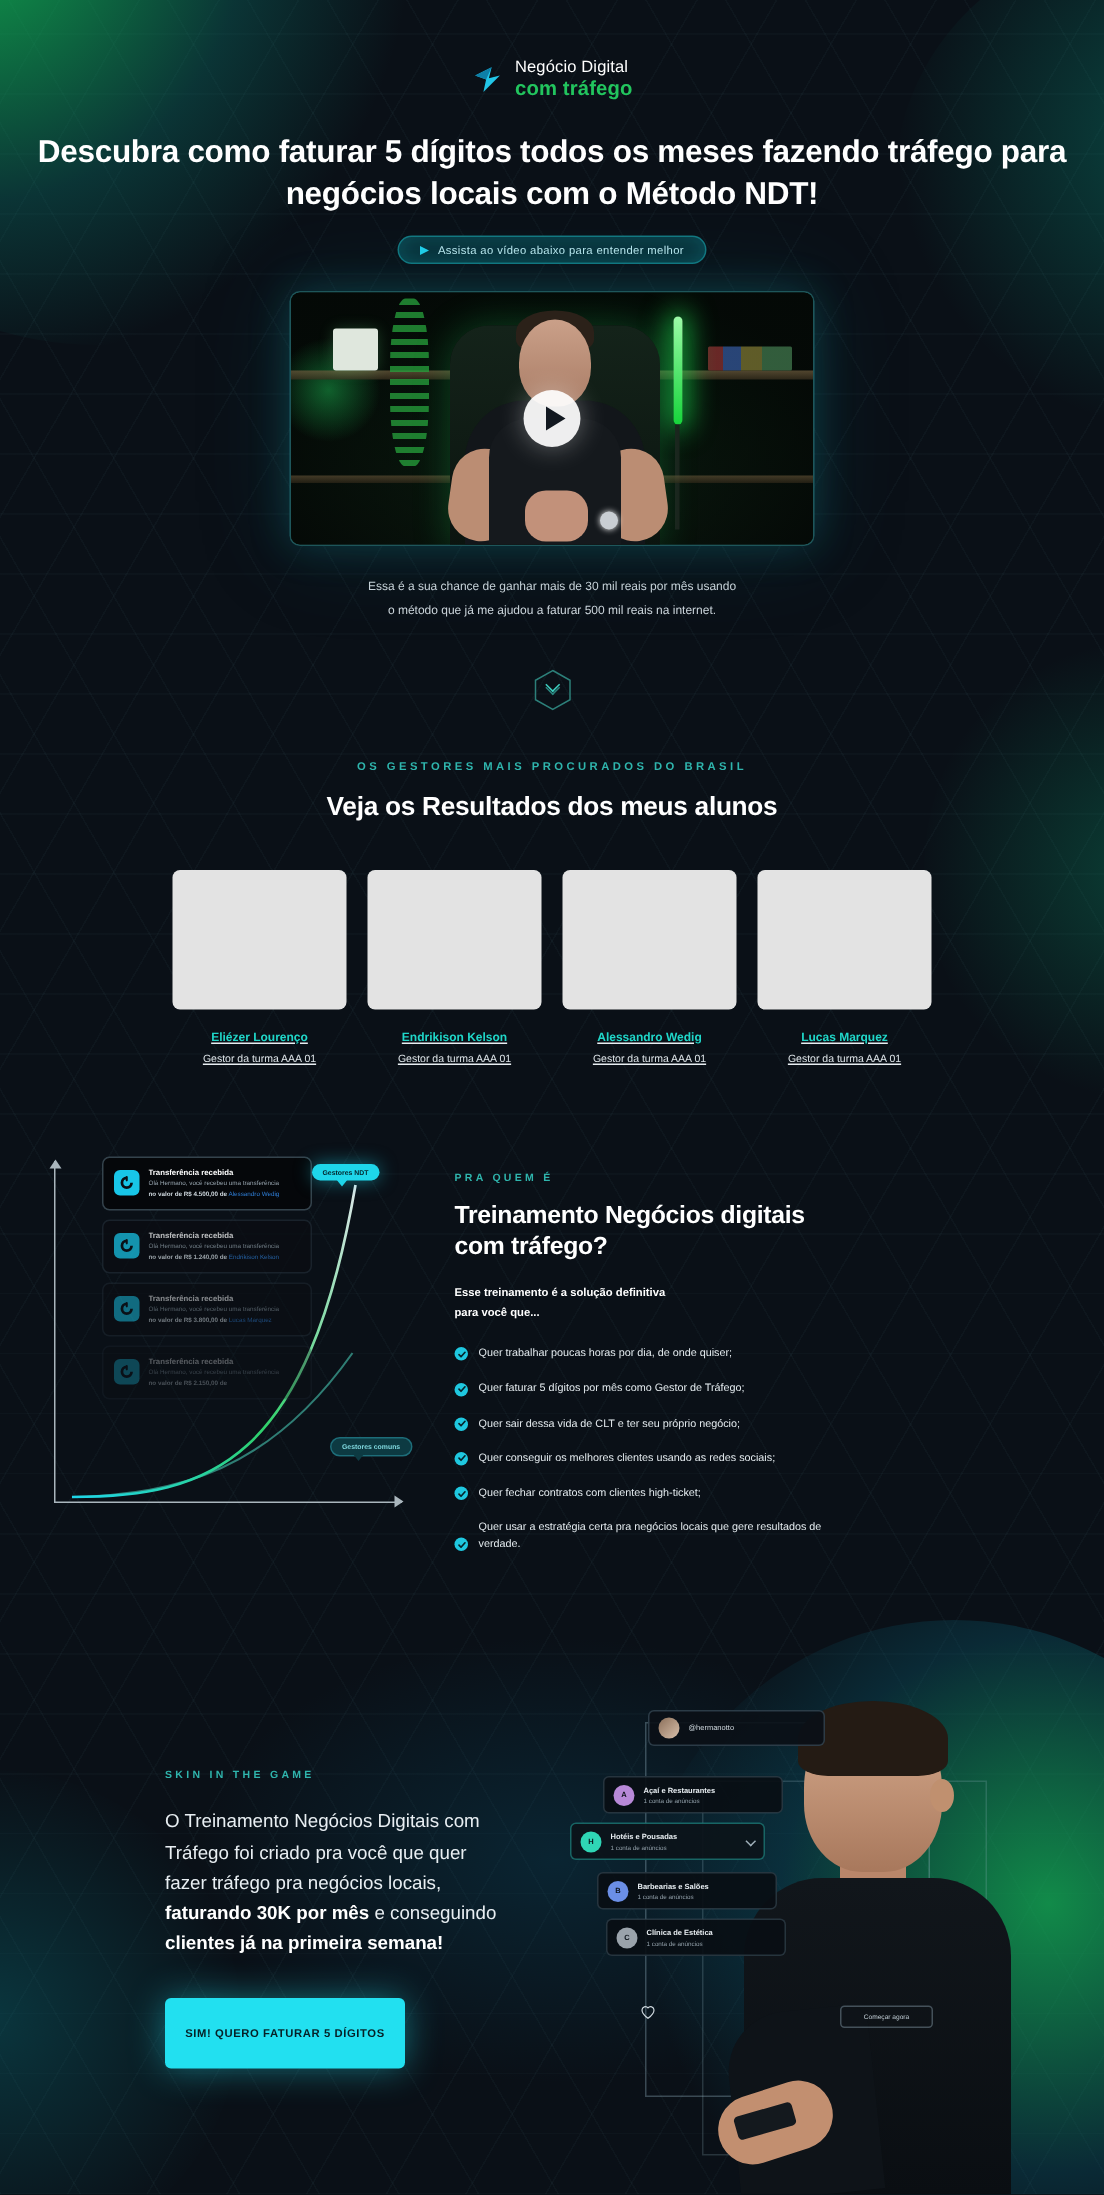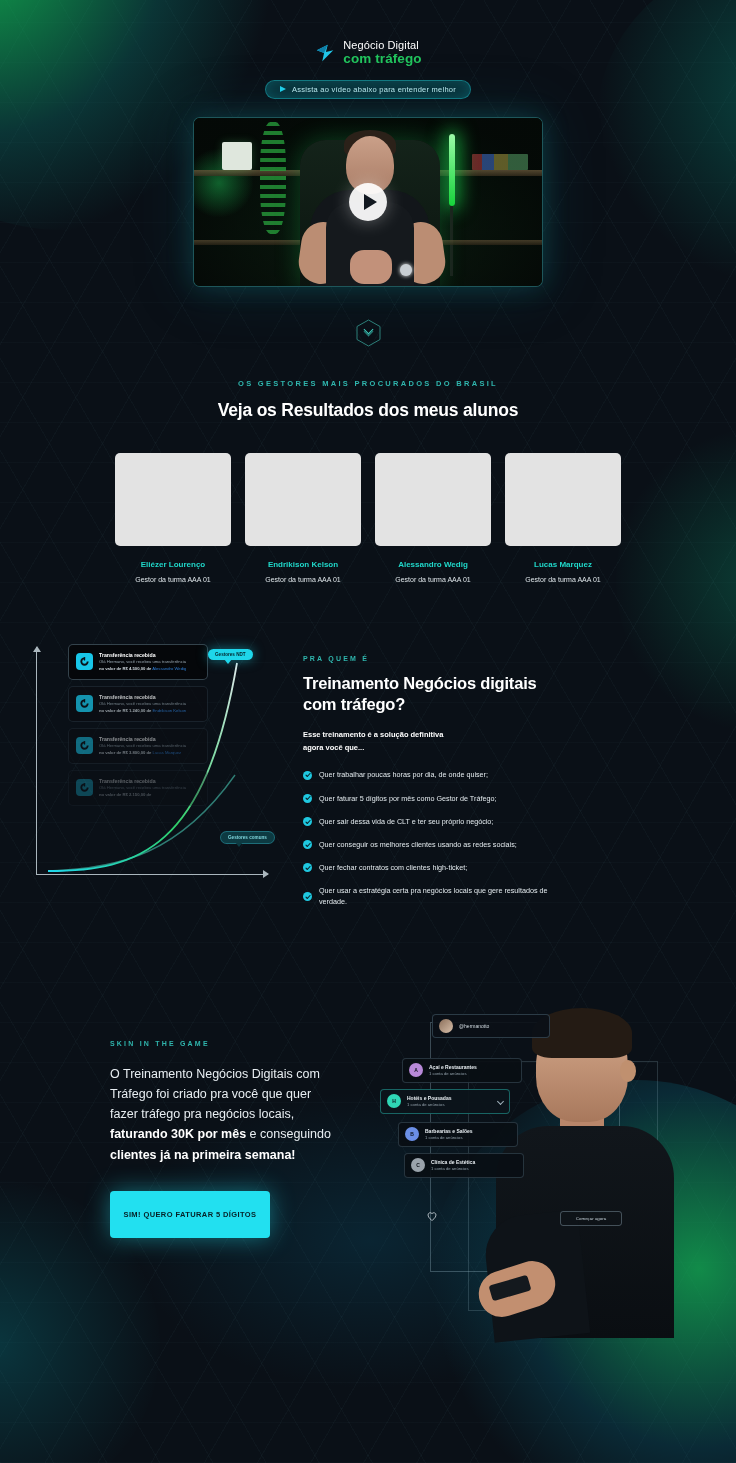--- a/index.html
+++ b/index.html
@@ -120,21 +120,21 @@
 
   
   .scroll-hex{ margin:32px auto 0; width:25px; height:28px; position:relative; display:flex; align-items:center; justify-content:center; }
   .chev{ display:block; width:7px; height:7px; border-right:1.3px solid #3ecfc0; border-bottom:1.3px solid #3ecfc0; transform:rotate(45deg); margin-top:-4px; }
   .chev+.chev{ margin-top:-5px; opacity:.6; }
 
   
   .eyebrow{ text-align:center; margin-top:32px; font-size:7.5px; letter-spacing:2.3px; color:#2fb5ad; font-weight:700; }
   h2.sect-title{ text-align:center; margin-top:12px; font-size:17.5px; font-weight:700; color:#ffffff; letter-spacing:-.2px; }
   .cards{ display:flex; justify-content:center; gap:14px; margin-top:32px; }
-  .card{ width:116px; }
+  .card{ width:116px;text-decoration:underline; }
   .card-img{ width:116px; height:93px; background:#e3e3e3; border-radius:5px; }
   .card-name{ text-align:center; margin-top:14px; font-size:8px; font-weight:700; color:#20d7c9; }
   .card-role{ text-align:center; margin-top:7px; font-size:7px; color:#dfe6ea; }
 
   
   .pq-wrap{ display:flex; gap:18px; padding:60px 20px 0 30px; }
   .chart-area{ position:relative; width:255px; height:250px; flex:none; }
   .notif{ position:absolute; left:38px; width:140px; height:36px; border-radius:5px;
     background:#0a0d12; border:1px solid rgba(90,120,140,.28); display:flex; align-items:center; padding:0 7px; gap:6px; }
   .notif-icon{ width:17px; height:17px; border-radius:4px; background:#18c6e8; display:flex; align-items:center; justify-content:center; flex:none; }
@@ -156,27 +156,27 @@
   .pill-ndt{ background:#1ed6ea; color:#04242b; left:178px; top:6px; box-shadow:0 0 12px rgba(30,214,234,.5); }
   .pill-ndt::after{ content:""; position:absolute; left:16px; bottom:-4px; border-left:4px solid transparent; border-right:4px solid transparent; border-top:5px solid #1ed6ea; }
   .pill-com{ background:#0d3a42; color:#7fd6dd; border:1px solid rgba(45,160,175,.5); left:190px; top:188px; }
   .pill-com::after{ content:""; position:absolute; left:14px; bottom:-4px; border-left:4px solid transparent; border-right:4px solid transparent; border-top:5px solid #0d3a42; }
 
   .pq-text{ width:265px; padding-top:12px; }
   .pq-eyebrow{ font-size:7px; letter-spacing:2.2px; color:#2fb5ad; font-weight:700; }
   h3.pq-title{ margin-top:11px; font-size:16.5px; line-height:1.28; font-weight:700; color:#ffffff; letter-spacing:-.2px; }
   .pq-sub{ margin-top:13px; font-size:7.5px; font-weight:700; line-height:1.75; color:#ffffff; }
   .pq-list{ margin-top:15px; list-style:none; }
-  .pq-list li{ display:flex; gap:7px; align-items:center; margin-bottom:12px; font-size:7.2px; line-height:1.55; color:#e3eaee; }
+  .pq-list li{ display:flex; gap:7px; align-items:flex-end; margin-bottom:12px; font-size:7.2px; line-height:1.55; color:#e3eaee; }
   .tick{ flex:none; width:9px; height:9px; border-radius:50%; background:#1fc8e0; display:flex; align-items:center; justify-content:center; margin-top:.5px; }
   .tick svg{ display:block; }
 
   
   .skin{ position:relative; margin-top:86px; height:330px; }
-  .skin-left{ position:absolute; left:110px; top:34px; width:230px; }
+  .skin-left{ position:absolute; left:110px; top:48px; width:230px; }
   .skin-eyebrow{ font-size:7px; letter-spacing:2.2px; color:#2fb5ad; font-weight:700; }
   .skin-copy{ margin-top:17px; font-size:12.5px; line-height:1.62; color:#e8eef2; }
   .skin-copy b{ color:#ffffff; font-weight:700; }
   .cta-secondary{
     margin-top:26px; width:160px; height:47px;
     background:#22e0f0; color:#062026; border:none; border-radius:4px;
     font-family:"Liberation Sans", sans-serif;
     font-size:7.5px; font-weight:700; letter-spacing:.4px; cursor:pointer;
     box-shadow:0 0 24px rgba(34,224,240,.45);
   }
@@ -230,20 +230,21 @@
           <path d="M3 9 L15 3 L13 11 L21 9 L9 21 L11 12 Z" fill="#22c6e8"></path>
           <path d="M3 9 L15 3 L11 12 Z" fill="#0e7fa8"></path>
         </svg>
       </span>
       <span class="logo-text">
         <div class="logo-l1">Negócio Digital</div>
         <div class="logo-l2">com tráfego</div>
       </span>
     </div>
 
+    <h1 class="headline">Descubra como faturar 5 dígitos todos os meses fazendo tráfego para negócios locais com o Método NDT!</h1>
 
     <div class="video-badge">
       <span class="badge-play"></span>
       <span>Assista ao vídeo abaixo para entender melhor</span>
     </div>
 
     <div class="video-box">
       <div class="vid-scene">
         <div class="vid-glowl"></div>
         <div class="vid-shelf"></div>
@@ -261,20 +262,24 @@
         <div class="vid-person-hair"></div>
         <div class="vid-person-head"></div>
         <div class="vid-hands"></div>
         <div class="vid-watch"></div>
       </div>
       <div class="play-btn">
         <span class="play-tri"></span>
       </div>
     </div>
 
+    <div class="sub-copy">
+      <div>Essa é a sua chance de ganhar mais de 30 mil reais por mês usando</div>
+      <div>o método que já me ajudou a faturar 500 mil reais na internet.</div>
+    </div>
 
 
     <div class="scroll-hex">
       <svg width="25" height="28" viewBox="0 0 25 28" style="position:absolute;inset:0">
         <polygon points="12.5,1 24,7.5 24,20.5 12.5,27 1,20.5 1,7.5" fill="none" stroke="#2c7f79" stroke-width="1"></polygon>
       </svg>
       <span style="display:flex;flex-direction:column;align-items:center;position:relative">
         <i class="chev"></i>
         <i class="chev"></i>
       </span>
@@ -392,21 +397,21 @@
 
         <div class="pill pill-ndt">Gestores NDT</div>
         <div class="pill pill-com">Gestores comuns</div>
       </div>
 
       <div class="pq-text">
         <div class="pq-eyebrow">PRA QUEM É</div>
         <h3 class="pq-title">Treinamento Negócios digitais com tráfego?</h3>
         <div class="pq-sub">
           <div>Esse treinamento é a solução definitiva</div>
-          <div>agora você que...</div>
+          <div>para você que...</div>
         </div>
         <ul class="pq-list">
           <li>
             <span class="tick">
                 <svg width="6" height="6" viewBox="0 0 12 12">
                   <path d="M2 6.2 L4.7 9 L10 3" fill="none" stroke="#07222a" stroke-width="2.2" stroke-linecap="round" stroke-linejoin="round"></path>
                 </svg>
               </span>
             <span>Quer trabalhar poucas horas por dia, de onde quiser;</span>
           </li>

